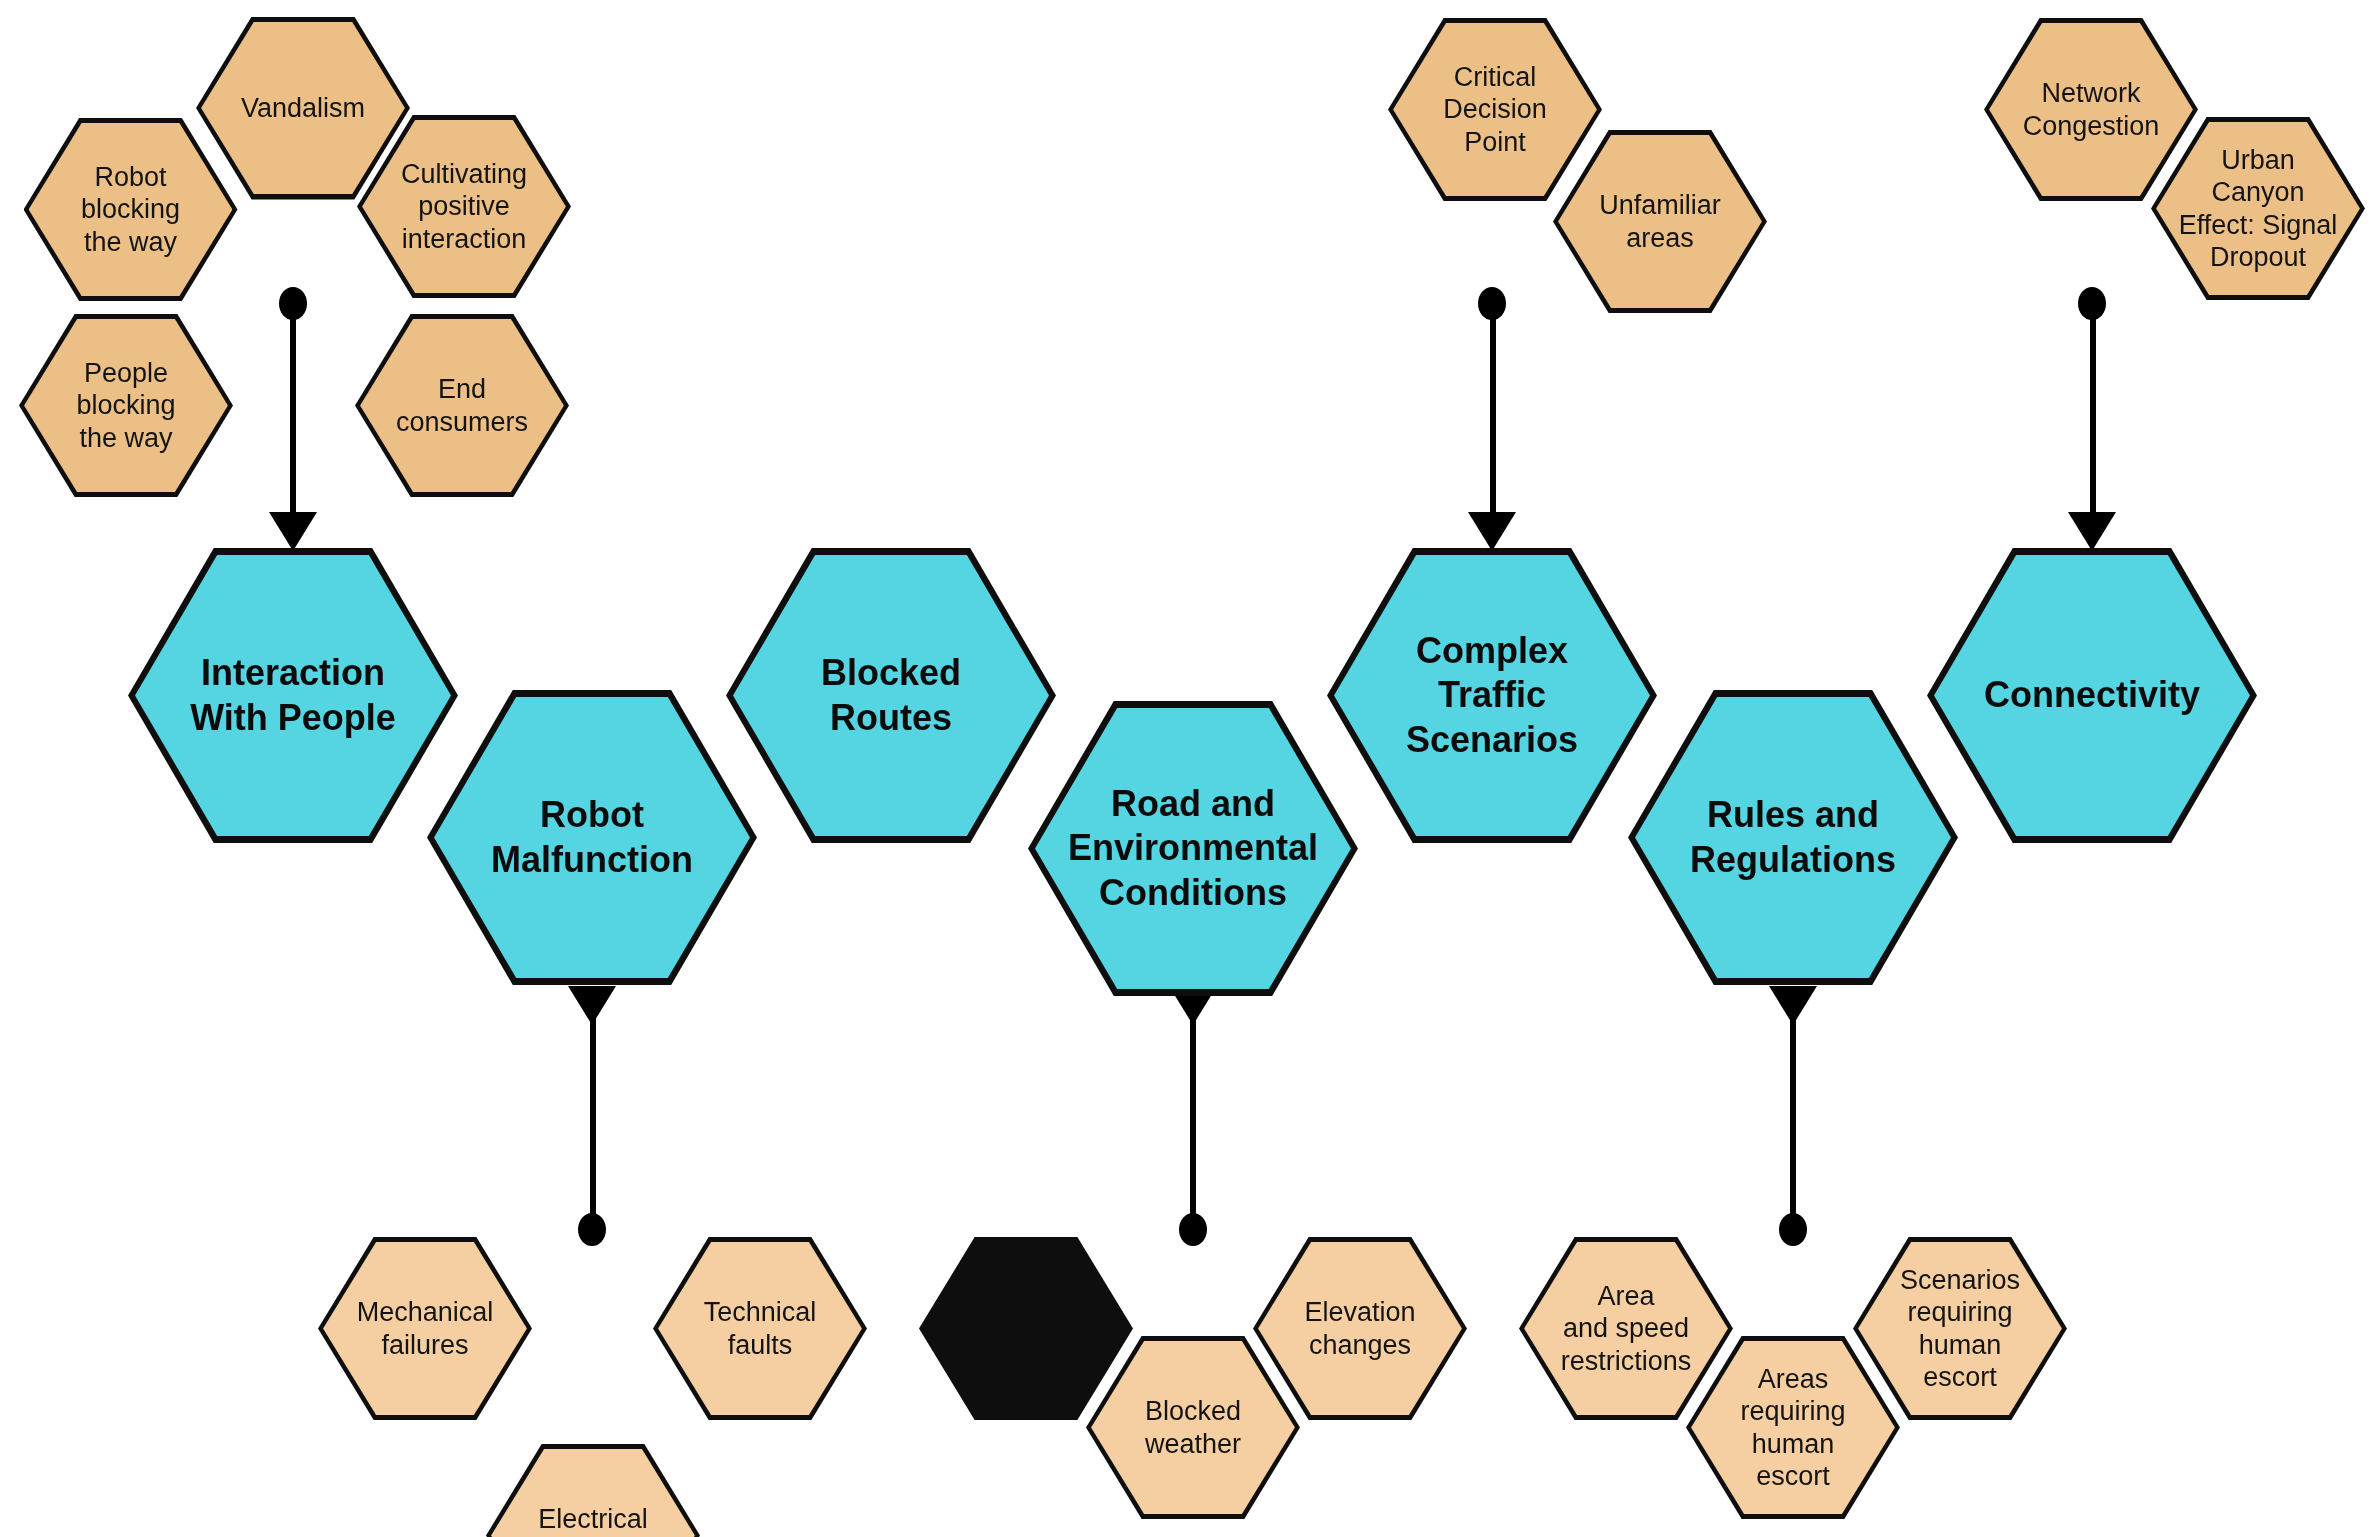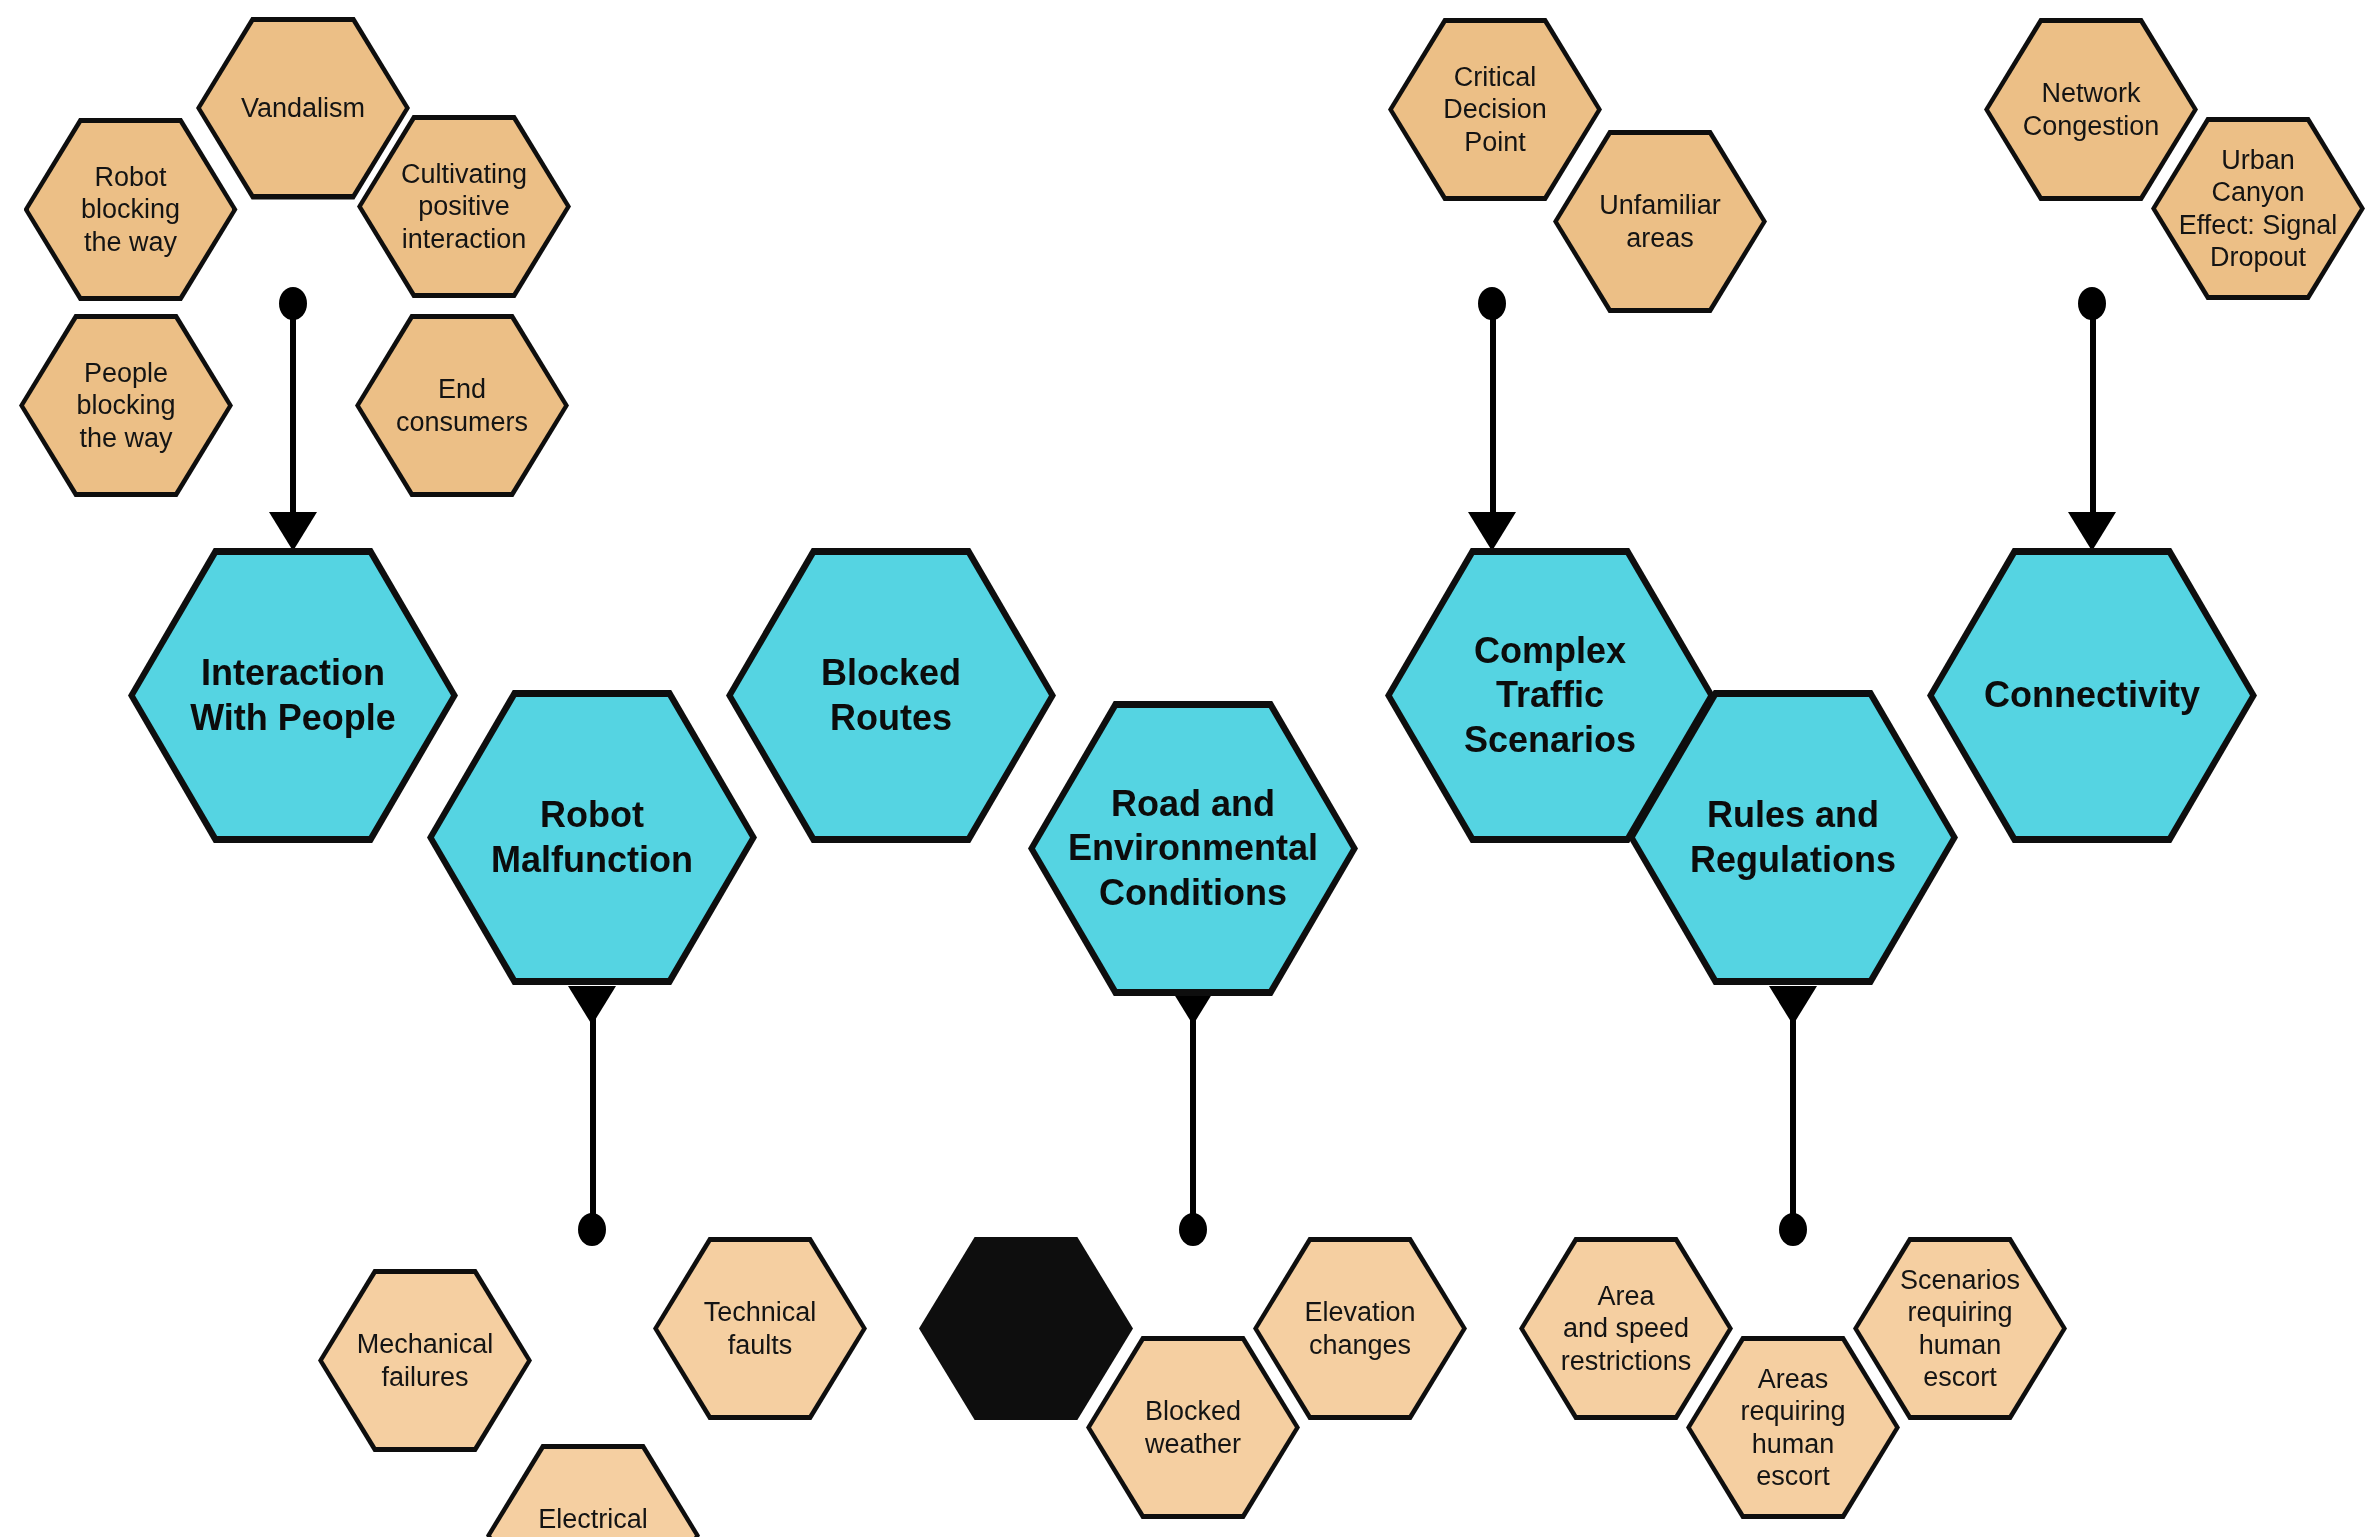--- a/index.html
+++ b/index.html
@@ -152,21 +152,21 @@
       </div>
   </div>
   <div class="hex big cyan" style="left:1028px;top:690px;margin-top:11px;">
     <div class="hex-border"></div>
     <div class="hex-fill">
         <span class="hex-label">Road and
 Environmental
 Conditions</span>
       </div>
   </div>
-  <div class="hex big cyan" style="left:1385px;top:548px;">
+  <div class="hex big cyan" style="left:1327px;top:548px;">
     <div class="hex-border"></div>
     <div class="hex-fill">
         <span class="hex-label">Complex
 Traffic
 Scenarios</span>
       </div>
   </div>
   <div class="hex big cyan" style="left:1628px;top:690px;">
     <div class="hex-border"></div>
     <div class="hex-fill">
@@ -174,21 +174,21 @@
 Regulations</span>
       </div>
   </div>
   <div class="hex big cyan" style="left:1927px;top:548px;">
     <div class="hex-border"></div>
     <div class="hex-fill">
         <span class="hex-label">Connectivity</span>
       </div>
   </div>
 
-  <div class="hex small tan-bottom" style="left:318px;top:1269px;">
+  <div class="hex small tan-bottom" style="left:318px;top:1237px;">
     <div class="hex-border"></div>
     <div class="hex-fill">
         <span class="hex-label">Mechanical
 failures</span>
       </div>
   </div>
   <div class="hex small tan-bottom" style="left:486px;top:1404px;margin-top:40px;">
     <div class="hex-border"></div>
     <div class="hex-fill">
         <span class="hex-label">Electrical

